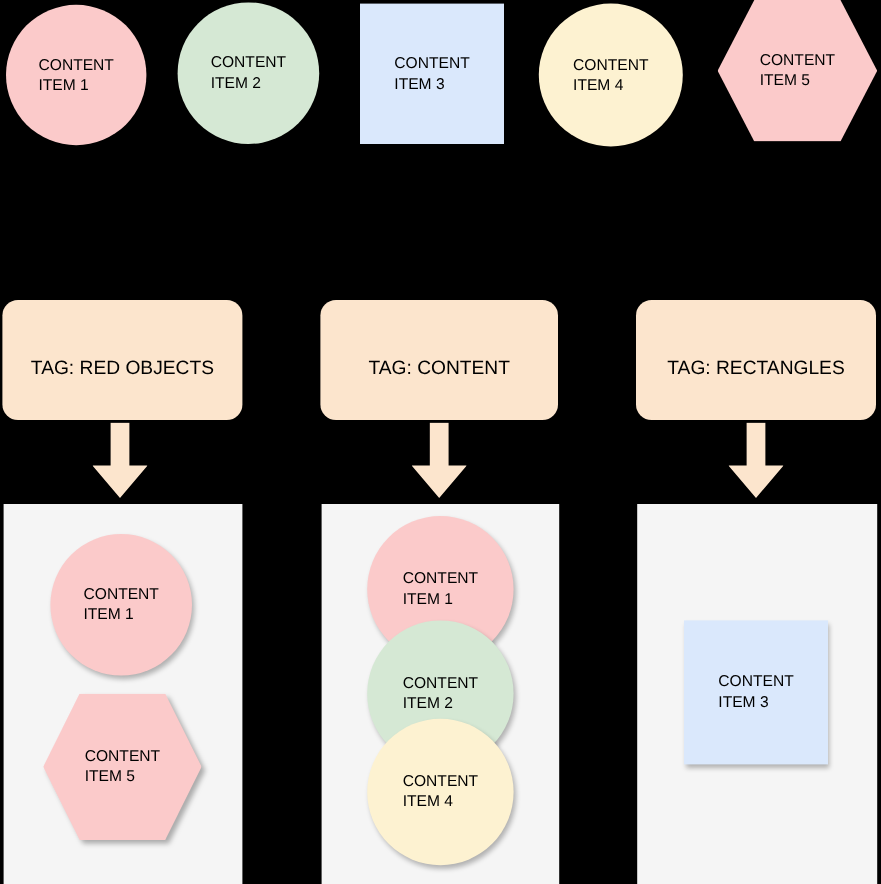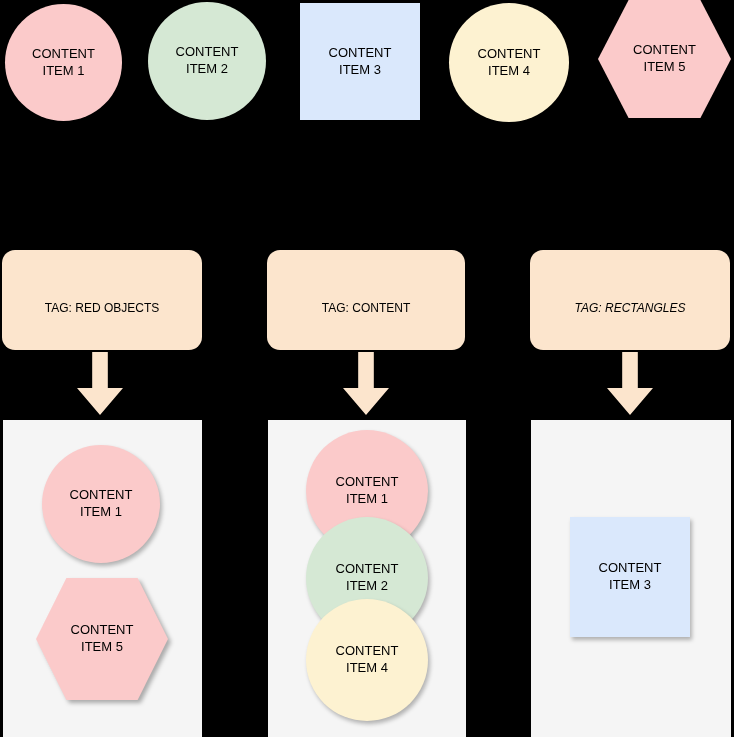--- a/index.html
+++ b/index.html
@@ -13,21 +13,20 @@
   }
   .abs { position: absolute; }
   .shape {
     display: flex;
     align-items: center;
     justify-content: center;
     box-sizing: border-box;
   }
   .lbl {
     white-space: pre-line;
-    text-align: center;
     font-size: 13px;
     line-height: 1.3;
     color: #000;
   }
   .circle { border-radius: 50%; }
   .hex-clip {
     width: 100%;
     height: 100%;
     clip-path: polygon(23% 0, 77% 0, 100% 50%, 77% 100%, 23% 100%, 0 50%);
     display: flex;
@@ -48,22 +47,22 @@
   .tagbox {
     top: 250px;
     height: 100px;
     border-radius: 13px;
     display: flex;
     align-items: center;
     justify-content: center;
   }
   .tag1 { left: 2px;   width: 200px; }
   .tag2 { left: 267px; width: 198px; }
-  .tag3 { left: 530px; width: 200px; font-style: italic; }
-  .tag-lbl { font-size: 12px; color: #000; margin-top: 16px; }
+  .tag3 { left: 530px; width: 200px; }
+  .tag-lbl { font-size: 16px; color: #000; margin-top: 16px; }
 
   
   .down-arrow {
     top: 352px;
     width: 46px;
     height: 63px;
     clip-path: polygon(33% 0, 67% 0, 67% 57%, 100% 57%, 50% 100%, 0 57%, 33% 57%);
   }
   .ar1 { left: 77px; }
   .ar2 { left: 343px; }

